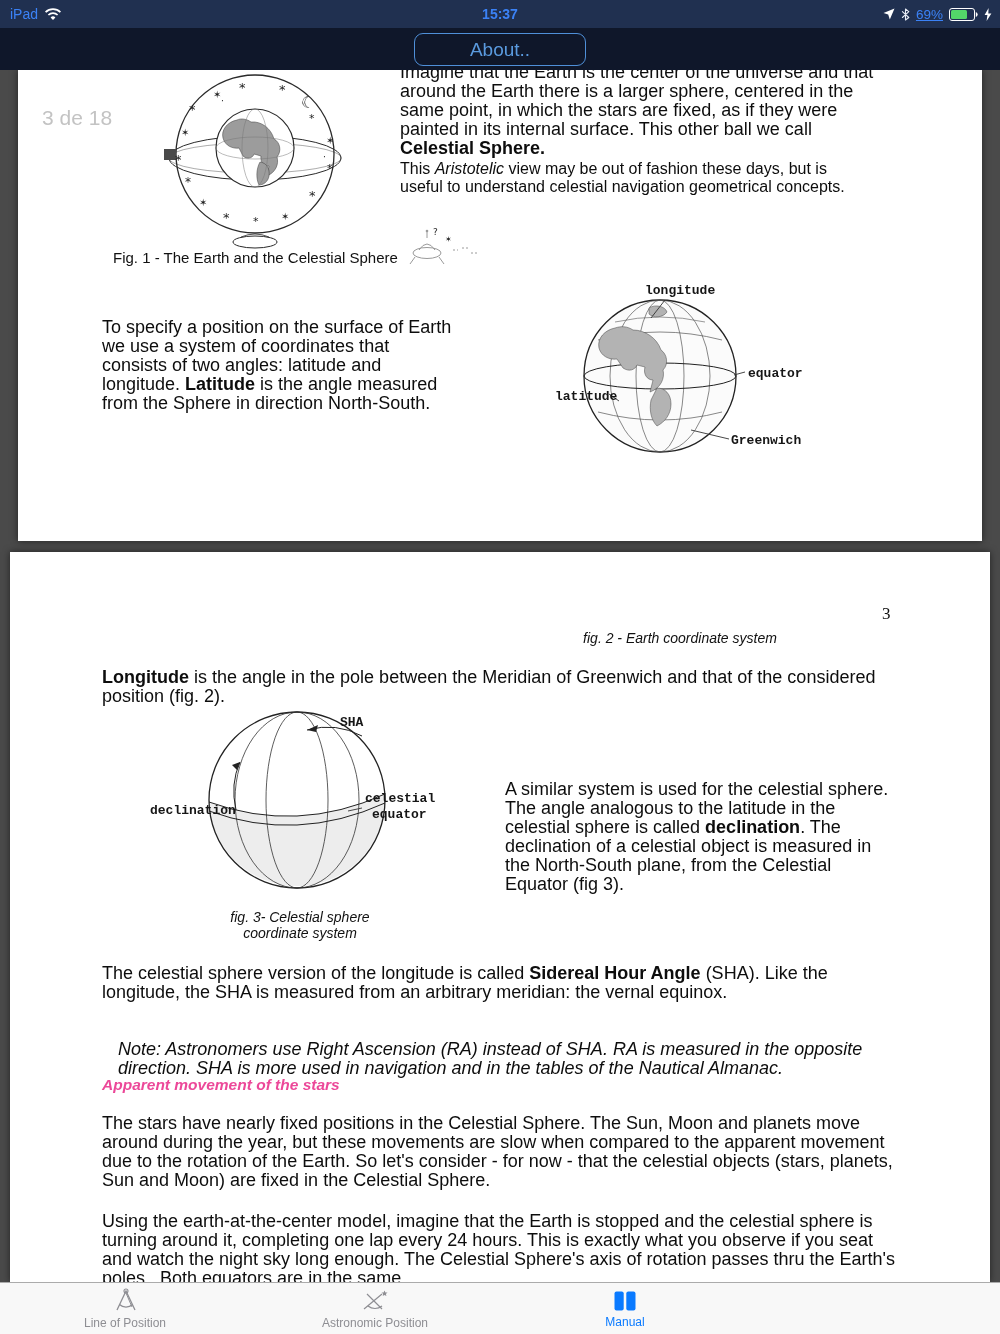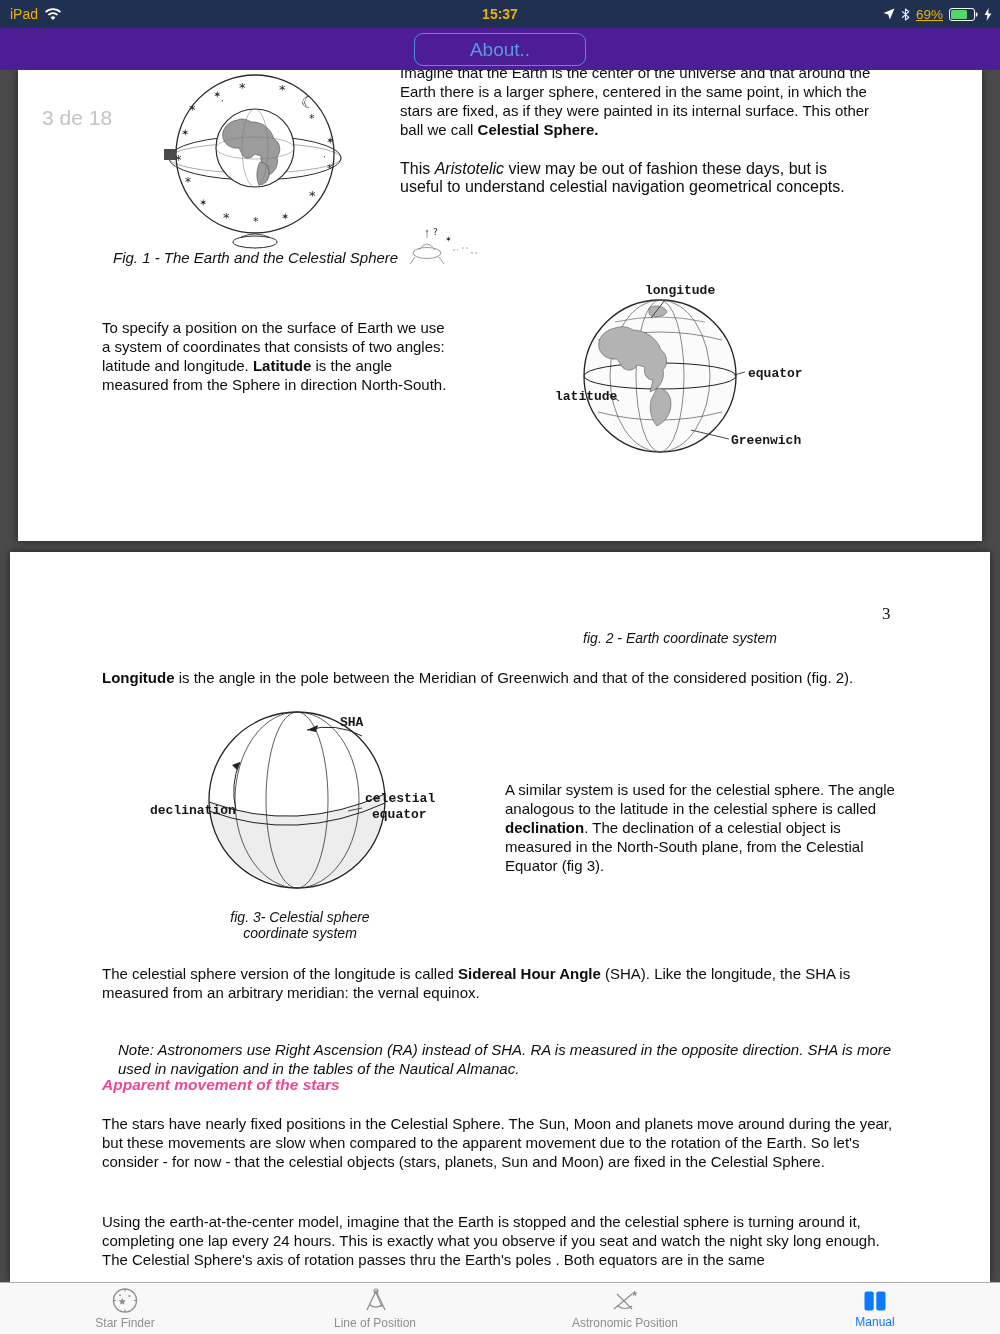--- a/index.html
+++ b/index.html
@@ -6,32 +6,32 @@
   html,body { width:1000px; height:1334px; }
   body {
     position:relative;
     font-family:"Liberation Sans", sans-serif;
     background:#4a4a4a;
     overflow:hidden;
   }
   
   .statusbar {
     position:absolute; top:0; left:0; width:1000px; height:28px;
-    background:#203050; color:#eab308;
+    background:#203050; color:#3b82f6;
     display:flex; align-items:center; justify-content:space-between;
     font-size:14px;
   }
   .sb-left { display:flex; align-items:center; gap:6px; padding-left:10px; }
   .sb-center { position:absolute; left:0; right:0; text-align:center; font-weight:700; }
   .sb-right { display:flex; align-items:center; gap:6px; padding-right:8px; position:relative; z-index:2;}
   .sb-left  { position:relative; z-index:2; }
   
   .appheader {
     position:absolute; top:28px; left:0; width:1000px; height:42px;
-    background:#4c1d95;
+    background:#0f172a;
   }
   .about-btn {
     position:absolute; left:414px; top:5px; width:172px; height:33px;
     background:transparent; border:1.5px solid #4f90d9; border-radius:9px;
     color:#5a9ade; font-size:19px; font-family:"Liberation Sans",sans-serif;
     cursor:pointer;
   }
   
   .pdf-view {
     position:absolute; top:70px; left:0; width:1000px; height:1212px;
@@ -41,23 +41,23 @@
     position:absolute; background:#ffffff;
     box-shadow:0 0 7px rgba(0,0,0,.55);
     overflow:hidden;
   }
   .page1 { left:18px; top:0; width:964px; height:471px; }
   .page2 { left:10px; top:482px; width:980px; height:730px; }
   .page-indicator {
     position:absolute; left:42px; top:36px;
     font-size:21px; color:#c3c3c3; z-index:3;
   }
-  .body-text { position:absolute; font-size:15px; line-height:19px; color:#0d0d0d; text-align:left; }
+  .body-text { position:absolute; font-size:18px; line-height:19px; color:#0d0d0d; text-align:left; }
   .body-text b { font-weight:bold; }
-  .caption { position:absolute; font-style:italic; font-size:15px; color:#111;text-align:right; }
+  .caption { position:absolute; font-size:15px; color:#111;text-align:right; }
   .caption-sm { position:absolute; font-style:italic; font-size:14px; color:#111; }
   .center { text-align:center; }
   .mono { font-family:"Liberation Mono", monospace; font-weight:bold; font-size:13px; fill:#161616; }
   .star { font-family:"DejaVu Sans", sans-serif; fill:#1f1f1f; }
   .figure { position:absolute; }
   .pagenum { position:absolute; font-family:"Liberation Serif", serif; font-size:17px; color:#111; }
   .note { font-style:italic; }
   .h-bold-italic { position:absolute; font-size:15.5px; font-weight:bold; font-style:italic; color:#ec4899; }
   
   .tabbar {
@@ -234,30 +234,20 @@
 
     <p class="body-text" style="left:92px; top:562px; width:798px;">The stars have nearly fixed positions in the Celestial Sphere. The Sun, Moon and planets move around during the year, but these movements are slow when compared to the apparent movement due to the rotation of the Earth. So let's consider - for now - that the celestial objects (stars, planets, Sun and Moon) are fixed in the Celestial Sphere.</p>
 
     <p class="body-text" style="left:92px; top:660px; width:798px;">Using the earth-at-the-center model, imagine that the Earth is stopped and the celestial sphere is turning around it, completing one lap every 24 hours. This is exactly what you observe if you seat and watch the night sky long enough. The Celestial Sphere's axis of rotation passes thru the Earth's poles . Both equators are in the same</p>
 
   </section>
 </main>
 
 <nav class="tabbar">
 
-  <div class="tab">
-    <svg width="32" height="27" viewBox="0 0 32 27">
-      <circle cx="16" cy="13.5" r="11.5" fill="none" stroke="currentColor" stroke-width="1.4"></circle>
-      <path d="M16 2 v2.6 M16 22.4 v2.6 M4.5 13.5 h2.6 M24.9 13.5 h2.6" stroke="currentColor" stroke-width="1.2"></path>
-      <path d="M13.2 11 l1.1 2.2 2.4 .3 -1.7 1.7 .4 2.4 -2.2 -1.1 -2.1 1.1 .4 -2.4 -1.8 -1.7 2.5 -.3 Z" fill="currentColor"></path>
-      <circle cx="20.5" cy="9" r="1.1" fill="currentColor"></circle>
-      <circle cx="11" cy="8.2" r="0.9" fill="currentColor"></circle>
-    </svg>
-    <span class="tab-label">Star Finder</span>
-  </div>
 
   <div class="tab">
     <svg width="32" height="27" viewBox="0 0 32 27">
       <path d="M8 23 L17 4 L26 23" fill="none" stroke="currentColor" stroke-width="1.3"></path>
       <path d="M10.5 17.5 A 9.5 9.5 0 0 0 23.5 17.5" fill="none" stroke="currentColor" stroke-width="1.3"></path>
       <circle cx="17" cy="4" r="2" fill="none" stroke="currentColor" stroke-width="1.1"></circle>
       <path d="M17 6 L23 20" stroke="currentColor" stroke-width="1"></path>
     </svg>
     <span class="tab-label">Line of Position</span>
   </div>

